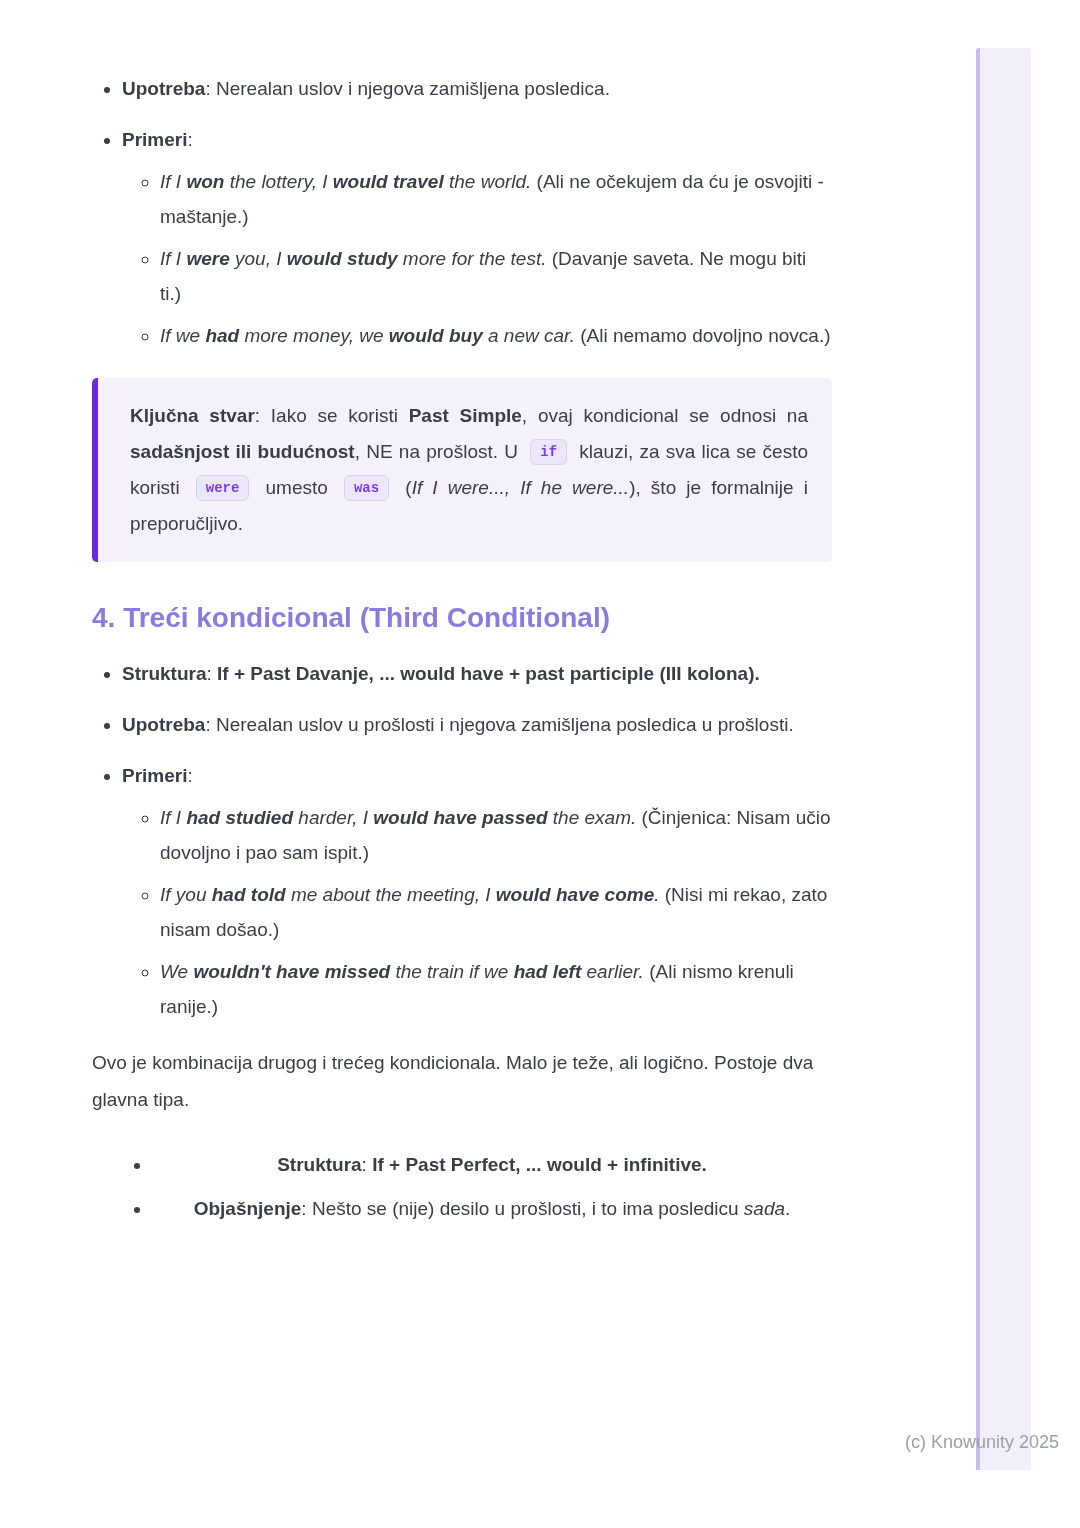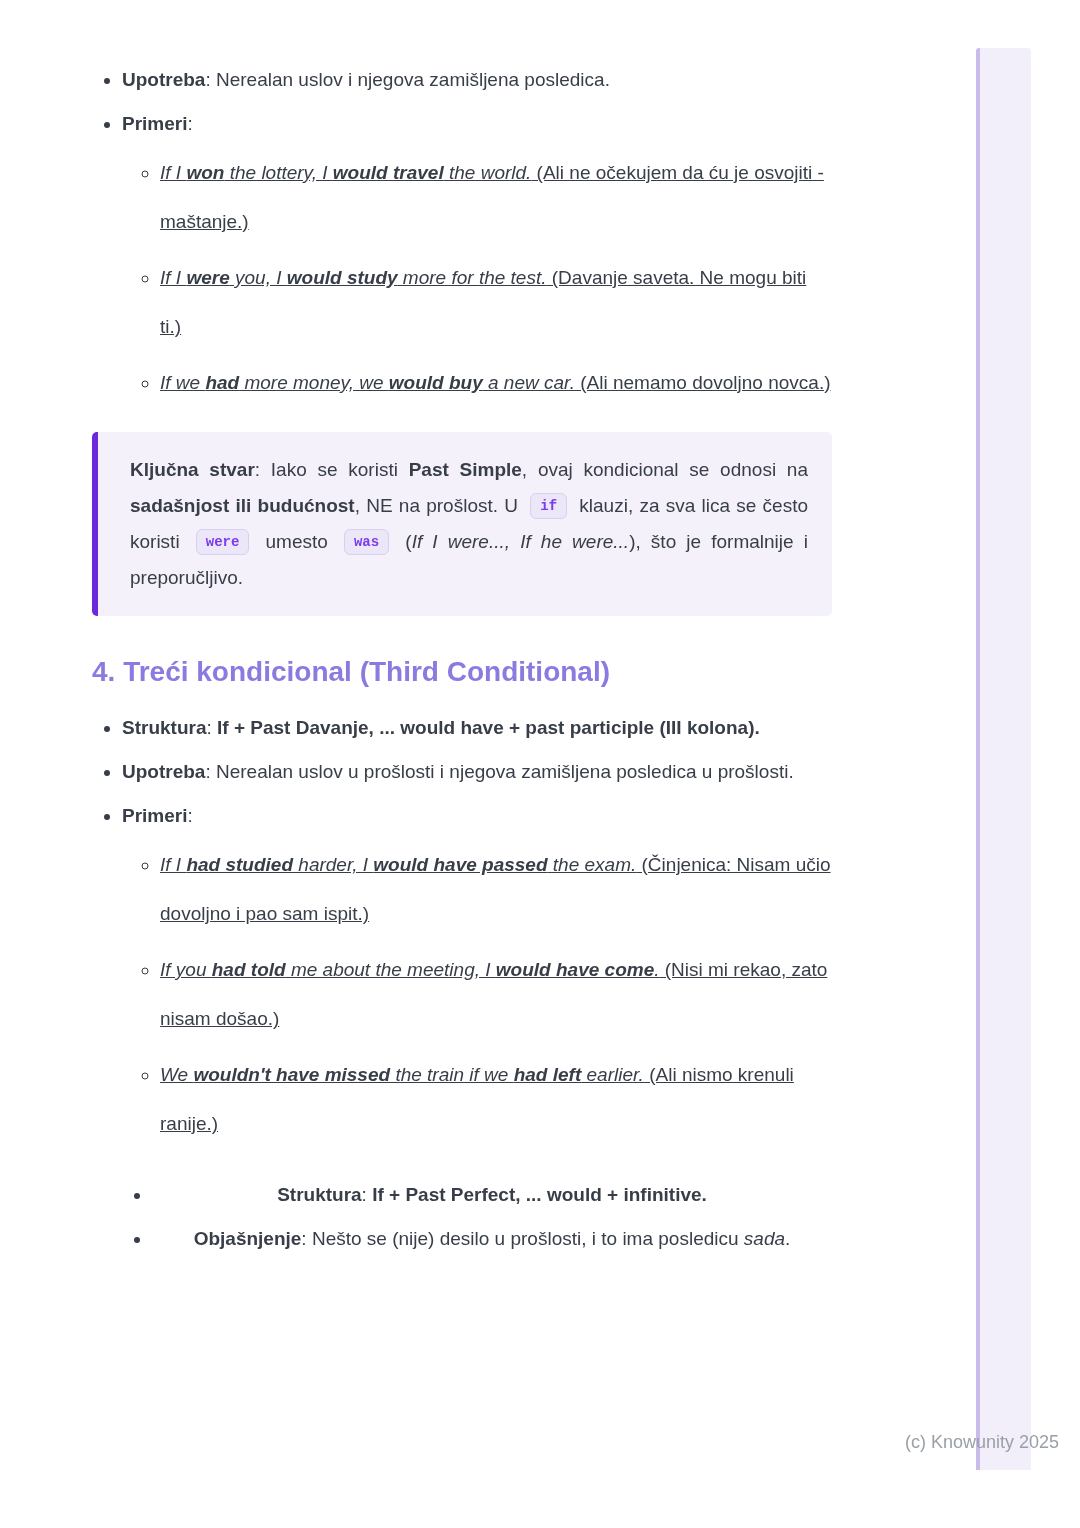--- a/index.html
+++ b/index.html
@@ -27,24 +27,24 @@
     overflow:hidden;
   }
   .content{
     position:absolute;
     left:92px;top:0;
     width:740px;
     padding-top:55px;
   }
   
   ul.l1{margin:0;padding:0 0 0 30px;list-style:disc;}
-  ul.l1 > li{margin:7px 0 9px 0;line-height:35px;}
+  ul.l1 > li{margin:16px 0 9px 0;line-height:35px;}
   ul.l1 > li:last-child{margin-bottom:0;}
   ul.l2{margin:7px 0 0 0;padding:0 0 0 38px;list-style:circle;}
-  ul.l2 > li{margin:0 0 7px 0;line-height:49px;text-decoration:underline;}
+  ul.l2 > li{margin:0 0 7px 0;line-height:35px;}
   ul.l2 > li:last-child{margin-bottom:0;}
   ul.sec{margin-top:23px;}
   
   .seg-b{font-weight:700;}
   .seg-i{font-style:italic;}
   .seg-bi{font-weight:700;font-style:italic;}
   .seg-code{
     display:inline-block;
     font-family:"Liberation Mono","DejaVu Sans Mono",monospace;
     font-size:14px;
@@ -158,20 +158,21 @@
           <span><span class="seg-i">If you </span><span class="seg-bi">had told</span><span class="seg-i"> me about the meeting, I </span><span class="seg-bi">would have come</span><span class="seg-i">.</span><span> (Nisi mi rekao, zato nisam došao.)</span></span>
         </li>
         <li>
           <span><span class="seg-i">We </span><span class="seg-bi">wouldn't have missed</span><span class="seg-i"> the train if we </span><span class="seg-bi">had left</span><span class="seg-i"> earlier.</span><span> (Ali nismo krenuli ranije.)</span></span>
         </li>
       </ul>
     </li>
   </ul>
 
 
+  <p class="para"><span>Ovo je kombinacija drugog i trećeg kondicionala. Malo je teže, ali logično. Postoje dva glavna tipa.</span></p>
 
   <div class="num-item">
     <ul class="nested">
       <li>
         <span><span class="seg-b">Struktura</span><span>: </span><span class="seg-b">If + Past Perfect, ... would + infinitive.</span></span>
       </li>
       <li>
         <span><span class="seg-b">Objašnjenje</span><span>: Nešto se (nije) desilo u prošlosti, i to ima posledicu </span><span class="seg-i">sada</span><span>.</span></span>
       </li>
     </ul>

